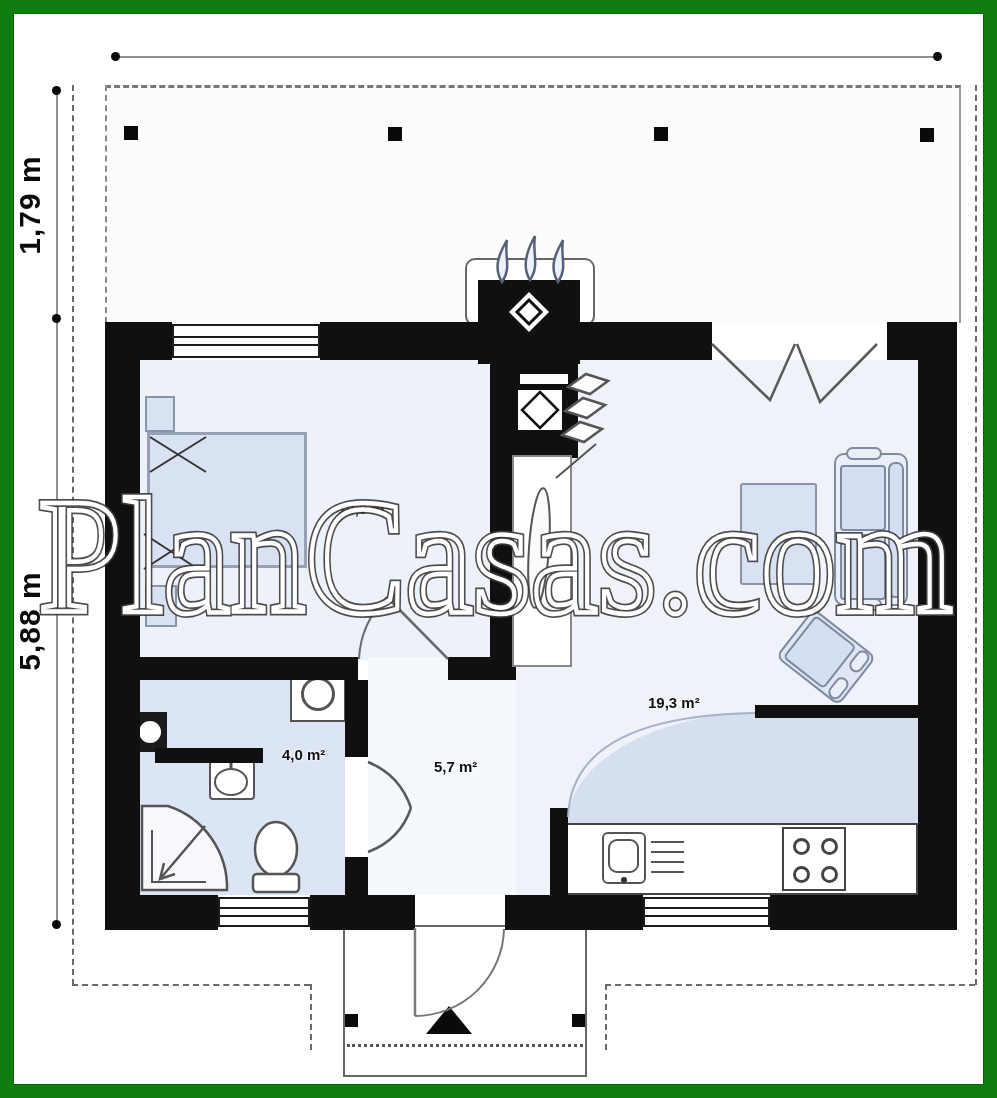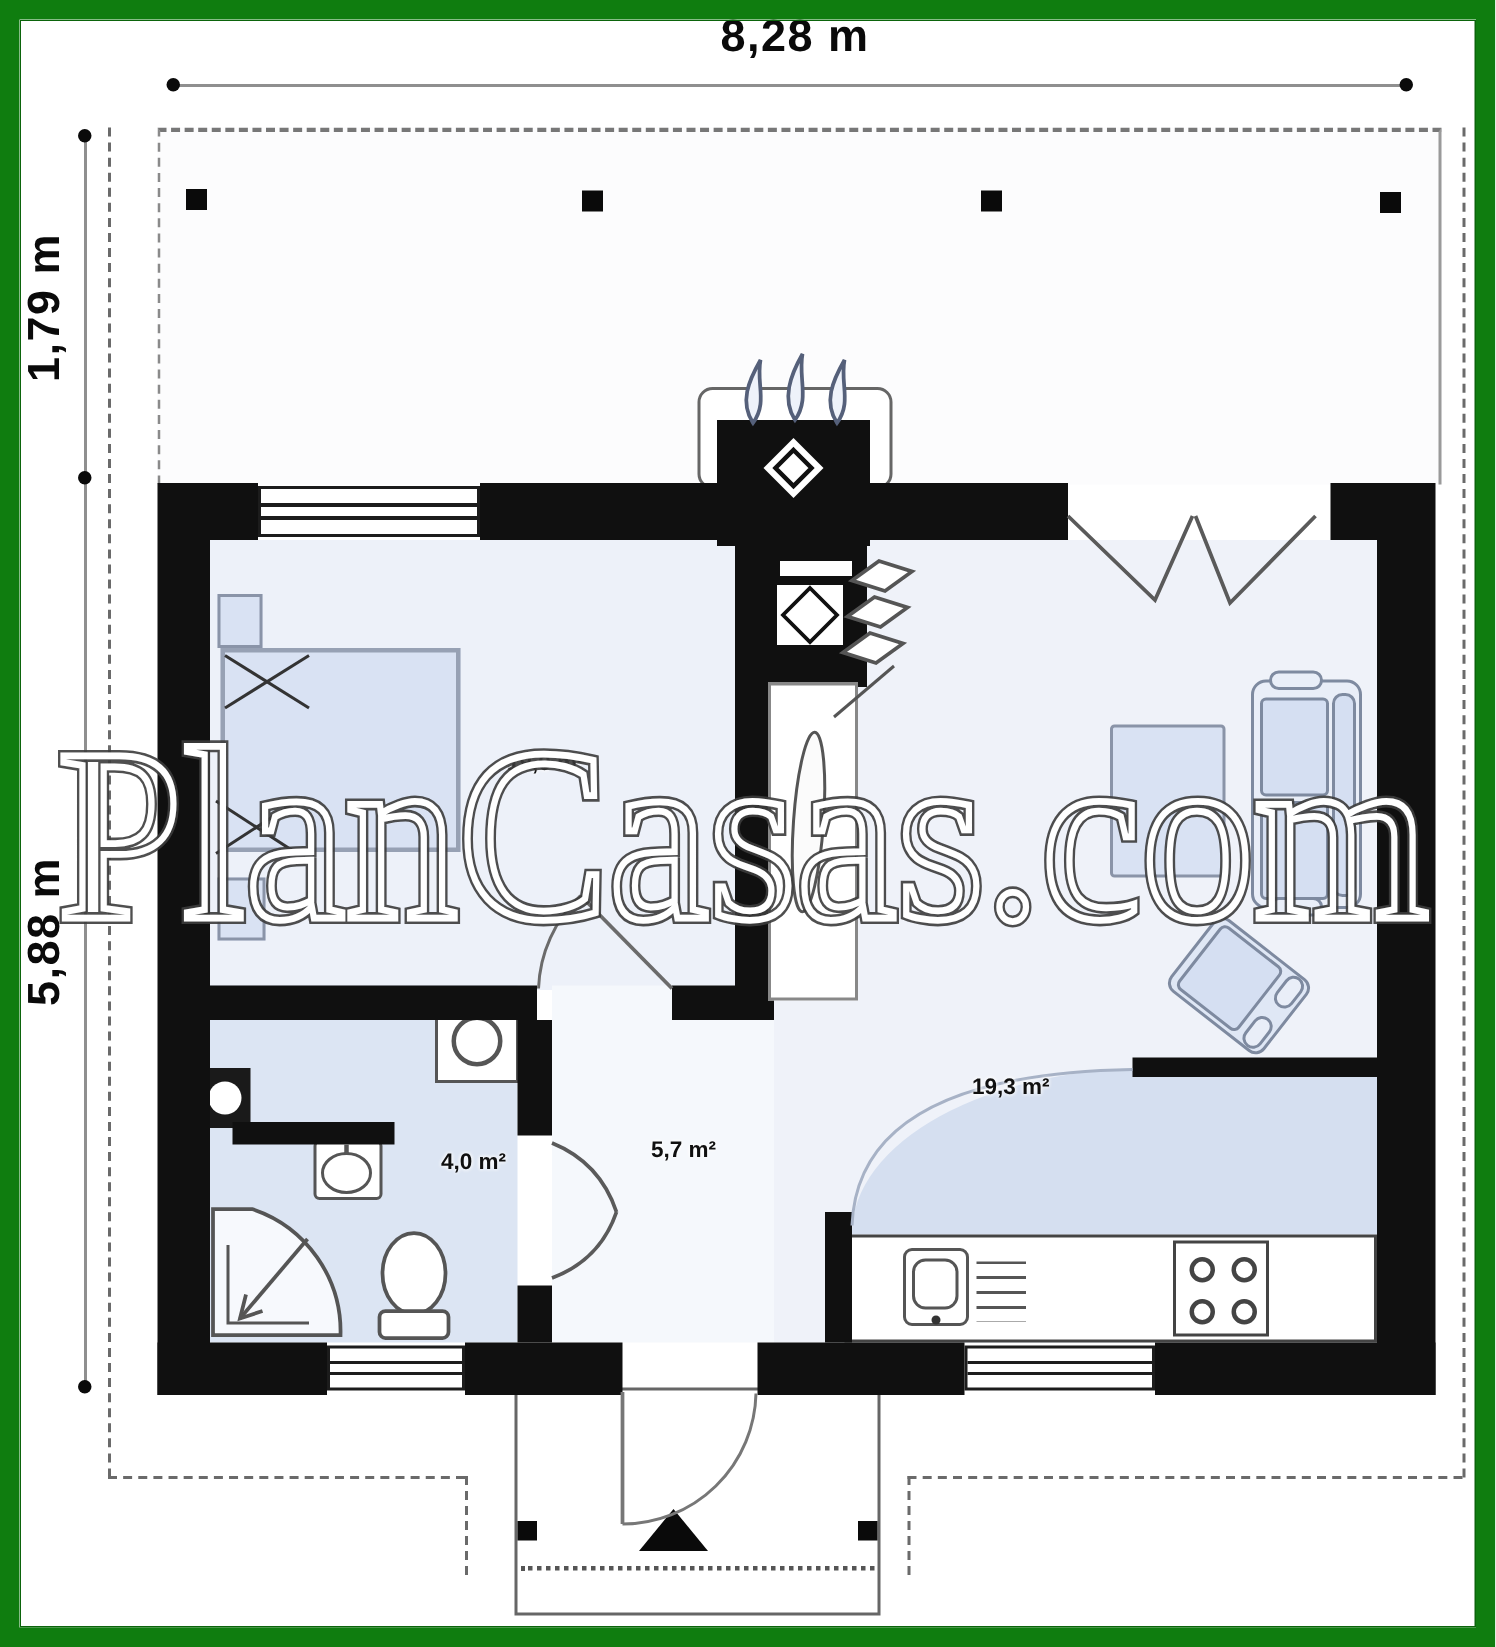--- a/index.html
+++ b/index.html
@@ -43,21 +43,20 @@
   <div class="abs" style="left:105px;top:85px;width:856px;height:238px;background:#fcfcfd;box-sizing:border-box;
               border-top:3px dashed #777;border-left:2px dashed #8a8a8a;border-right:2px solid #9a9a9a;"></div>
   <div class="pillar" style="left:124px;top:126px;"></div>
   <div class="pillar" style="left:388px;top:127px;"></div>
   <div class="pillar" style="left:654px;top:127px;"></div>
   <div class="pillar" style="left:920px;top:128px;"></div>
 
   <div class="dim-line-h" style="left:115px;top:56px;width:823px;"></div>
   <div class="dim-dot" style="left:111px;top:52px;"></div>
   <div class="dim-dot" style="left:933px;top:52px;"></div>
-  <div class="dim-label" style="left:440px;top:8px;width:180px;">8,28 m</div>
 
   <div class="dim-line-v" style="left:56px;top:90px;height:835px;"></div>
   <div class="dim-dot" style="left:52px;top:86px;"></div>
   <div class="dim-dot" style="left:52px;top:314px;"></div>
   <div class="dim-dot" style="left:52px;top:920px;"></div>
   <div class="dim-label rot" style="left:-30px;top:188px;width:120px;">1,79 m</div>
   <div class="dim-label rot" style="left:-30px;top:604px;width:120px;">5,88 m</div>
   <div class="abs" style="left:128px;top:630px;width:38px;height:2px;background:#333;"></div>
 
   <div class="floor z1" style="left:140px;top:360px;width:350px;height:300px;background:#edf1f9;"></div>
@@ -131,23 +130,23 @@
     <div class="abs" style="left:62px;top:36px;width:14px;height:24px;background:#e9eef8;border:2px solid #7e8aa0;border-radius:7px;box-sizing:border-box;"></div>
   </div>
 
   <div class="abs z2" style="left:343px;top:925px;width:244px;height:152px;border:2px solid #666;box-sizing:border-box;background:#fff;"></div>
   <div class="abs z3" style="left:347px;top:1044px;width:236px;height:0;border-top:3px dotted #555;"></div>
   <div class="abs z3" style="left:345px;top:1014px;width:13px;height:13px;background:#0a0a0a;"></div>
   <div class="abs z3" style="left:572px;top:1014px;width:13px;height:13px;background:#0a0a0a;"></div>
   <div class="abs z3" style="left:426px;top:1006px;width:0;height:0;border-left:23px solid transparent;border-right:23px solid transparent;border-bottom:28px solid #0a0a0a;"></div>
 
   <div class="area-label z15" style="left:338px;top:500px;">19,0 m²</div>
-  <div class="area-label z15" style="left:294px;top:746px;margin-top:20px;">4,0 m²</div>
+  <div class="area-label z15" style="left:282px;top:746px;">4,0 m²</div>
   <div class="area-label z15" style="left:434px;top:758px;">5,7 m²</div>
-  <div class="area-label z15" style="left:648px;top:716px;">19,3 m²</div>
+  <div class="area-label z15" style="left:648px;top:694px;">19,3 m²</div>
 
   <svg class="overlay" width="997" height="1098" viewBox="0 0 997 1098">
 
     <g stroke="#55607a" stroke-width="2.5" fill="#eef2fa">
       <path d="M502 282 C 493 268, 499 254, 507 240 C 504 256, 512 268, 502 282 Z"></path>
       <path d="M530 280 C 521 266, 527 250, 535 236 C 532 252, 540 266, 530 280 Z"></path>
       <path d="M558 282 C 549 268, 555 254, 563 240 C 560 256, 568 268, 558 282 Z"></path>
     </g>
 
     <g>

